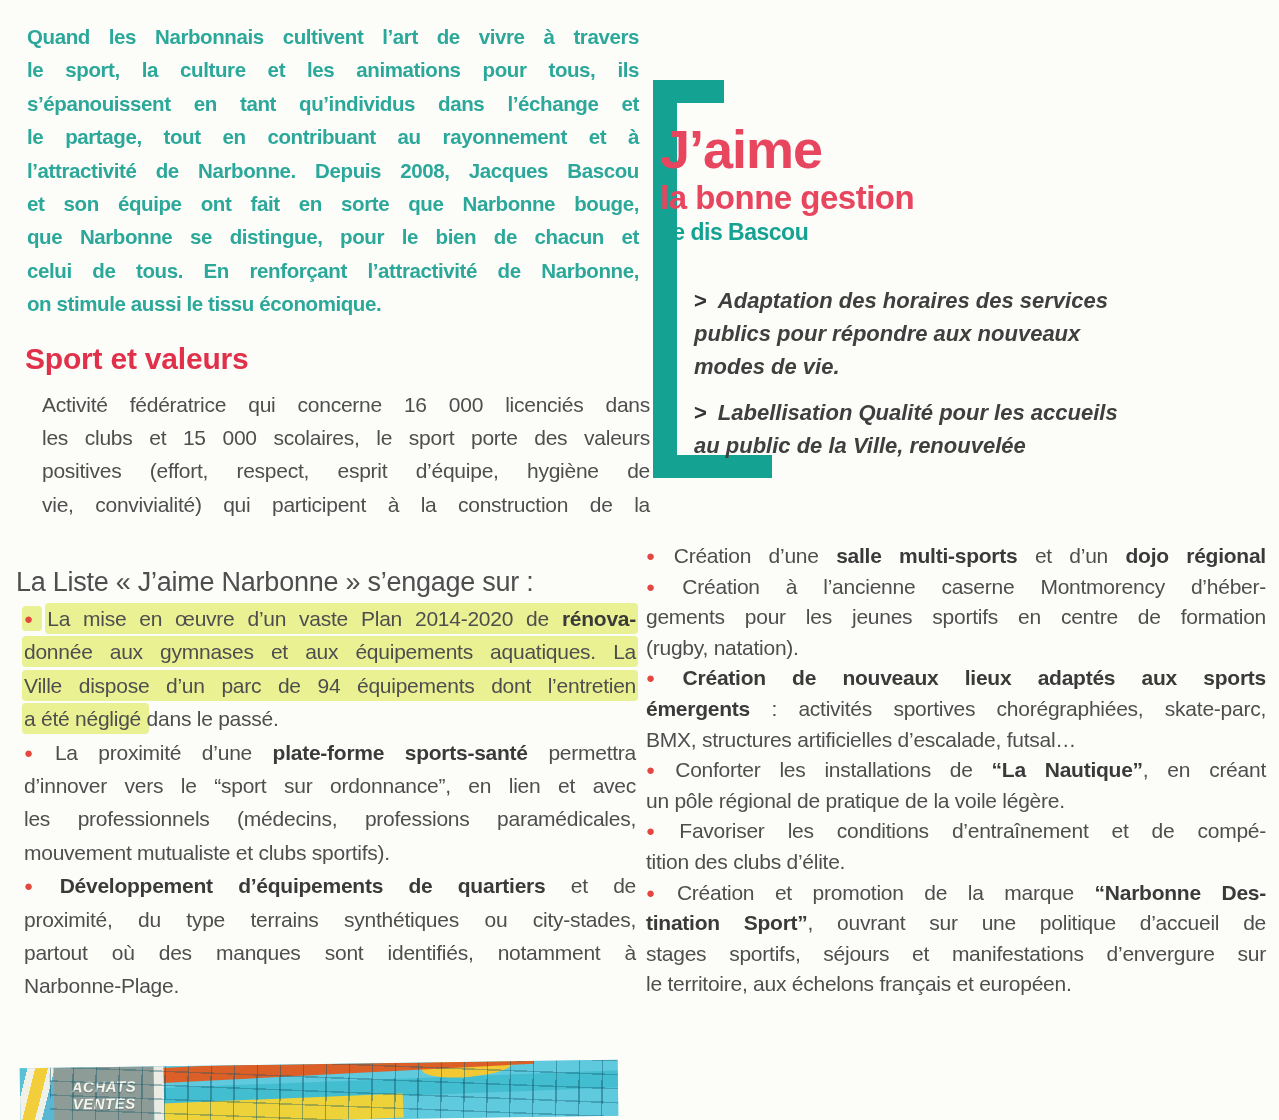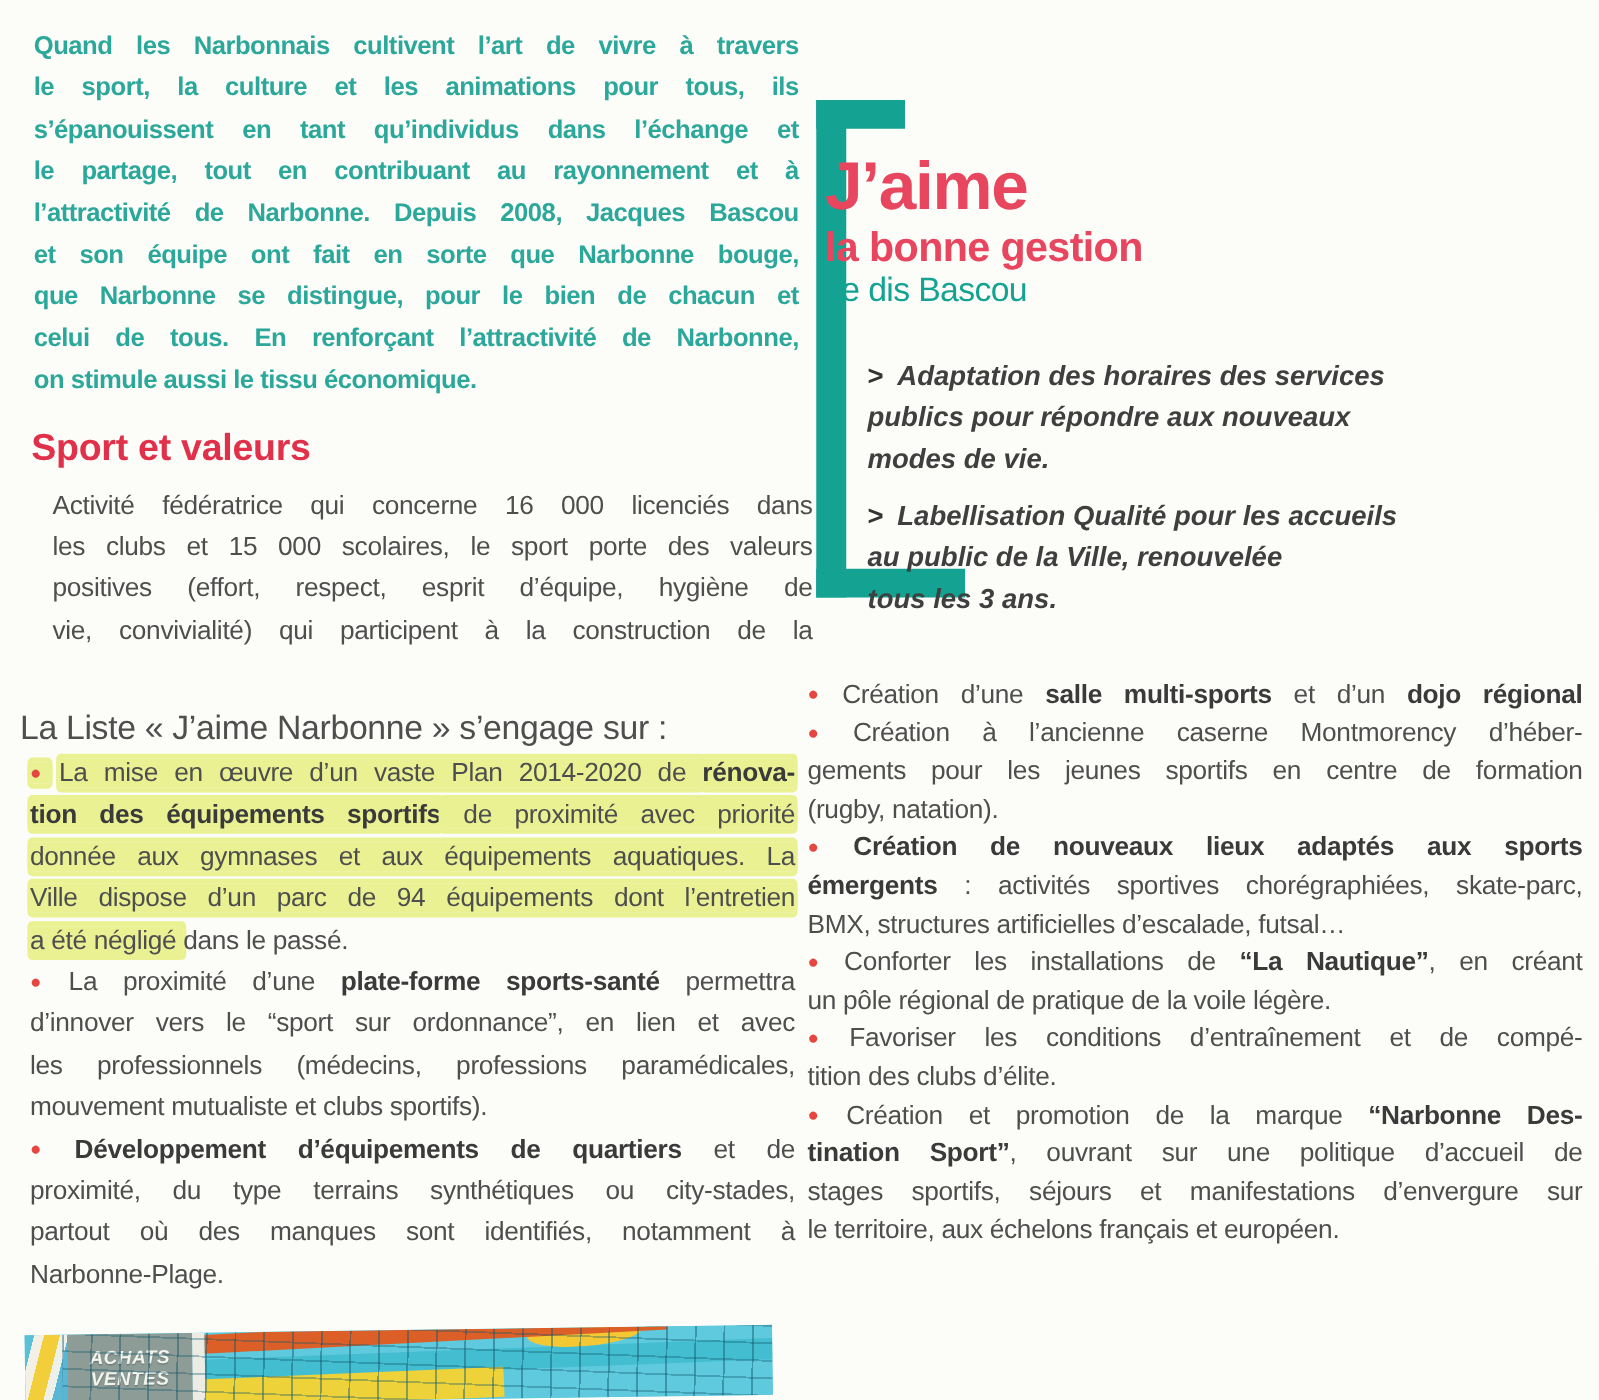--- a/index.html
+++ b/index.html
@@ -55,21 +55,21 @@
                repeating-linear-gradient(3deg,rgba(16,86,106,.35) 0 1.5px,transparent 1.5px 14px)}
 
   
   .br-bar{position:absolute;background:var(--teal_accent)}
   .br-v{left:653px;top:80px;width:24px;height:398px}
   .br-t{left:653px;top:80px;width:71px;height:23px}
   .br-b{left:653px;top:455px;width:119px;height:23px}
   .callout-title{position:absolute;left:660px;top:118px}
   .callout-title .t1{font-size:54px;line-height:62px;font-weight:800;color:var(--pink);letter-spacing:-1px}
   .callout-title .t2{font-size:33px;line-height:35px;font-weight:800;color:var(--pink);letter-spacing:-0.5px}
-  .callout-title .t3{font-size:27px;line-height:35px;font-weight:400;color:var(--teal_accent);letter-spacing:-0.5px}
+  .callout-title .t3{font-size:23px;line-height:35px;font-weight:700;color:var(--teal_accent);letter-spacing:-0.5px}
   .callout-points{position:absolute;left:694px;top:284px;width:490px;font-size:22px;line-height:33px;color:#3f3f3f}
   .callout-points .para{margin-bottom:13px;font-weight:600}
   .callout-points .tl span{font-style:italic}
 
   
   .right-bullets{position:absolute;left:646px;top:541px;width:620px;font-size:21px;
     line-height:30.6px;letter-spacing:-0.25px}
   .right-bullets .para{margin:0}
 </style>
 </head>
@@ -96,21 +96,20 @@
       <div class="tl"><span>les clubs et 15 000 scolaires, le sport porte des valeurs</span></div>
       <div class="tl"><span>positives (effort, respect, esprit d’équipe, hygiène de</span></div>
       <div class="tl"><span>vie, convivialité) qui participent à la construction de la</span></div>
     </section>
 
   <div class="engage">La Liste « J’aime Narbonne » s’engage sur :</div>
 
   <section class="left-bullets">
     <div class="para">
         <div class="tl"><span class="dot hl">●</span><span class="hl">La mise en œuvre d’un vaste Plan 2014-2020 de </span><span class="b hl">rénova-</span></div>
-        <div class="tl"><span class="b hl">tion des équipements sportifs</span><span class="hl"> de proximité avec priorité</span></div>
         <div class="tl"><span class="hl">donnée aux gymnases et aux équipements aquatiques. La</span></div>
         <div class="tl"><span class="hl">Ville dispose d’un parc de 94 équipements dont l’entretien</span></div>
         <div class="tl end"><span class="hl">a été négligé </span><span>dans le passé.</span></div>
       </div>
     <div class="para">
         <div class="tl"><span class="dot">●</span><span>La proximité d’une </span><span class="b">plate-forme sports-santé</span><span> permettra</span></div>
         <div class="tl"><span>d’innover vers le “sport sur ordonnance”, en lien et avec</span></div>
         <div class="tl"><span>les professionnels (médecins, professions paramédicales,</span></div>
         <div class="tl end"><span>mouvement mutualiste et clubs sportifs).</span></div>
       </div>
@@ -150,21 +149,20 @@
 
   <div class="callout-points">
     <div class="para">
         <div class="tl end"><span class="arrow">&gt;</span><span>Adaptation des horaires des services</span></div>
         <div class="tl end"><span>publics pour répondre aux nouveaux</span></div>
         <div class="tl end"><span>modes de vie.</span></div>
       </div>
     <div class="para">
         <div class="tl end"><span class="arrow">&gt;</span><span>Labellisation Qualité pour les accueils</span></div>
         <div class="tl end"><span>au public de la Ville, renouvelée</span></div>
-        <div class="tl end"><span>tous les 3 ans.</span></div>
       </div>
   </div>
 
   <section class="right-bullets">
     <div class="para">
         <div class="tl"><span class="dot">●</span><span>Création d’une </span><span class="b">salle multi-sports</span><span> et d’un </span><span class="b">dojo régional</span></div>
       </div>
     <div class="para">
         <div class="tl"><span class="dot">●</span><span>Création à l’ancienne caserne Montmorency d’héber-</span></div>
         <div class="tl"><span>gements pour les jeunes sportifs en centre de formation</span></div>

